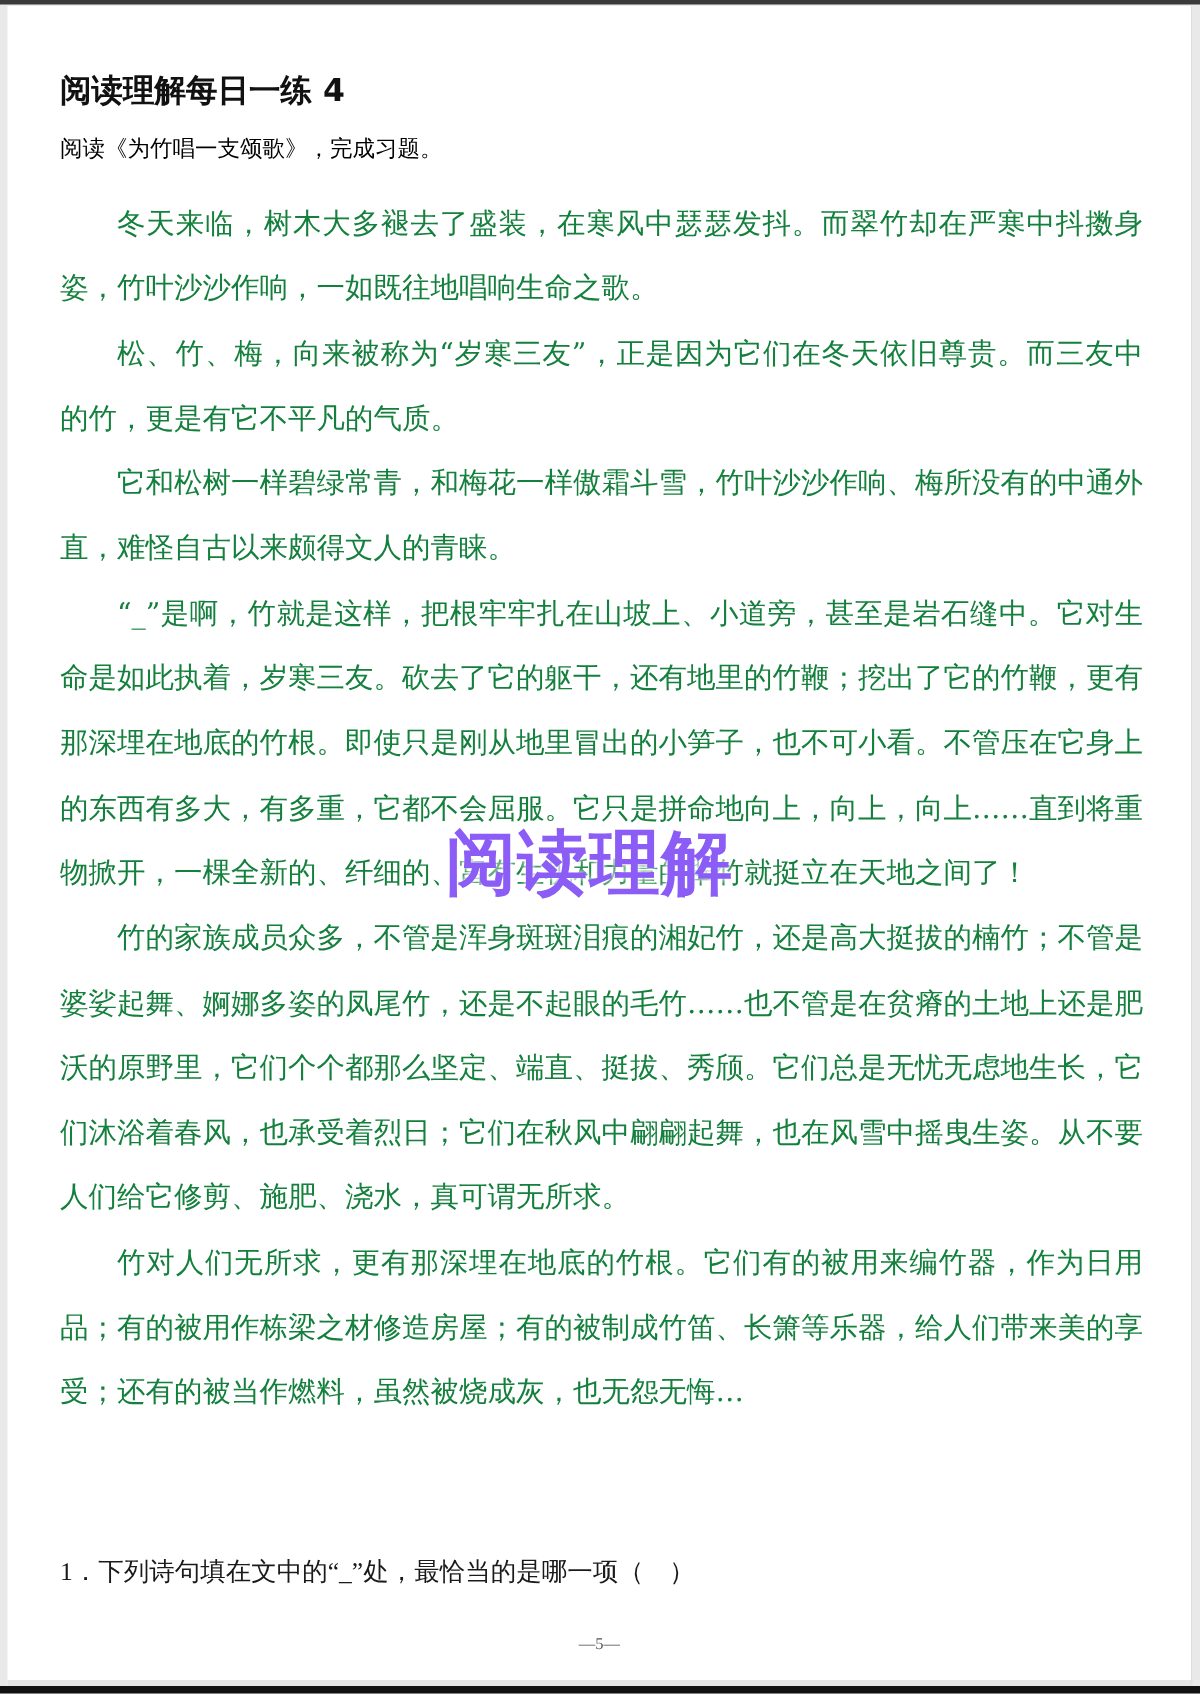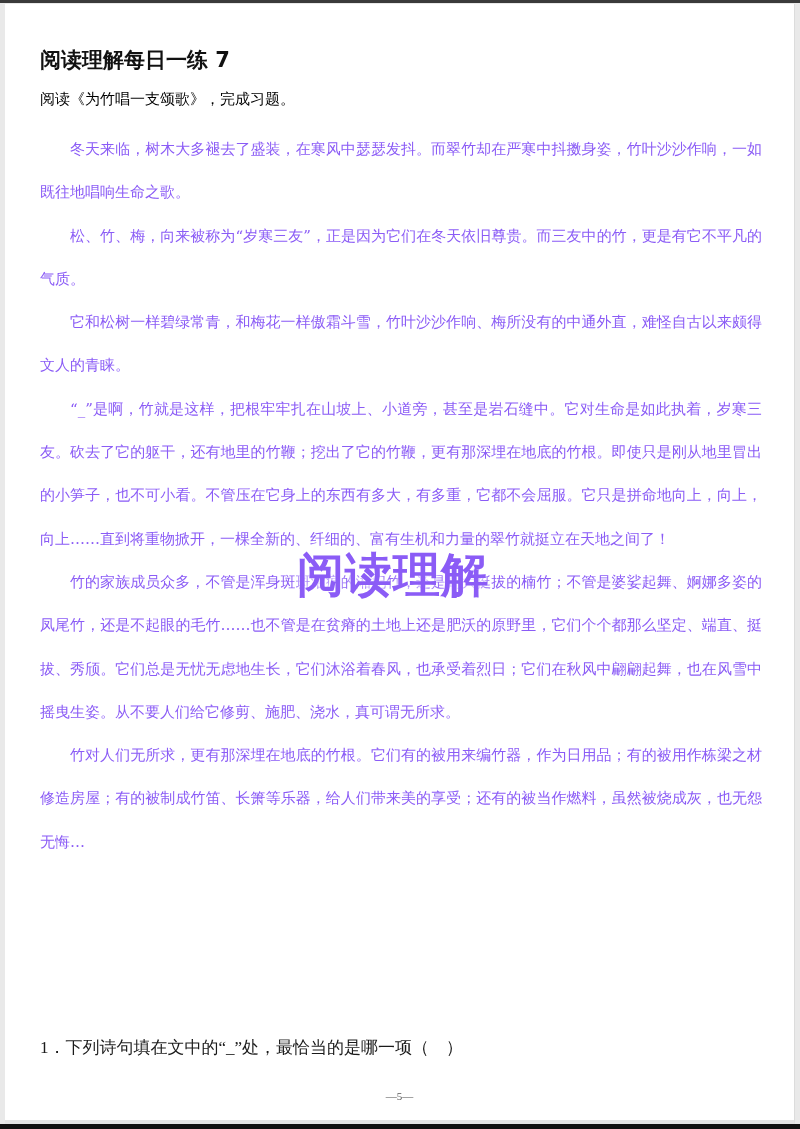--- a/index.html
+++ b/index.html
@@ -22,21 +22,21 @@
     font-family: "DejaVu Sans", "Liberation Sans", sans-serif;
     font-weight: bold; font-size: 21px; color: #111; letter-spacing: 0px;
   }
   .instruction {
     position: absolute; left: 35px; top: 86px;
     font-size: 15px; color: #000000;
     font-family: "Liberation Serif", "DejaVu Serif", serif;
   }
   .article {
     position: absolute; left: 35px; top: 124px; width: 722px;
-    font-size: 15px; line-height: 43.3px; color: #8b5cf6;
+    font-size: 19px; line-height: 43.3px; color: #15803d;
     text-align: justify;
   }
   .article p { margin: 0; text-indent: 2em; }
   .question {
     position: absolute; left: 35px; top: 1032px;
     font-size: 17px; color: #1a1a1a;
     font-family: "Liberation Serif", "DejaVu Serif", serif;
   }
   .page-number {
     position: absolute; left: 0; width: 789px; top: 1086px;
@@ -50,21 +50,21 @@
     letter-spacing: 1px;
     text-shadow: 0 0 3px rgba(255,255,255,0.9), 0 0 6px rgba(255,255,255,0.8);
   }
 </style>
 </head>
 <body>
 
 <div class="topbar"></div>
 
 <div class="page">
-  <div class="title">阅读理解每日一练 7</div>
+  <div class="title">阅读理解每日一练 4</div>
   <div class="instruction">阅读《为竹唱一支颂歌》，完成习题。</div>
 
   <div class="article">
     <p>冬天来临，树木大多褪去了盛装，在寒风中瑟瑟发抖。而翠竹却在严寒中抖擞身姿，竹叶沙沙作响，一如既往地唱响生命之歌。</p>
     <p>松、竹、梅，向来被称为“岁寒三友”，正是因为它们在冬天依旧尊贵。而三友中的竹，更是有它不平凡的气质。</p>
     <p>它和松树一样碧绿常青，和梅花一样傲霜斗雪，竹叶沙沙作响、梅所没有的中通外直，难怪自古以来颇得文人的青睐。</p>
     <p>“_”是啊，竹就是这样，把根牢牢扎在山坡上、小道旁，甚至是岩石缝中。它对生命是如此执着，岁寒三友。砍去了它的躯干，还有地里的竹鞭；挖出了它的竹鞭，更有那深埋在地底的竹根。即使只是刚从地里冒出的小笋子，也不可小看。不管压在它身上的东西有多大，有多重，它都不会屈服。它只是拼命地向上，向上，向上……直到将重物掀开，一棵全新的、纤细的、富有生机和力量的翠竹就挺立在天地之间了！</p>
     <p>竹的家族成员众多，不管是浑身斑斑泪痕的湘妃竹，还是高大挺拔的楠竹；不管是婆娑起舞、婀娜多姿的凤尾竹，还是不起眼的毛竹……也不管是在贫瘠的土地上还是肥沃的原野里，它们个个都那么坚定、端直、挺拔、秀颀。它们总是无忧无虑地生长，它们沐浴着春风，也承受着烈日；它们在秋风中翩翩起舞，也在风雪中摇曳生姿。从不要人们给它修剪、施肥、浇水，真可谓无所求。</p>
     <p>竹对人们无所求，更有那深埋在地底的竹根。它们有的被用来编竹器，作为日用品；有的被用作栋梁之材修造房屋；有的被制成竹笛、长箫等乐器，给人们带来美的享受；还有的被当作燃料，虽然被烧成灰，也无怨无悔…</p>
   </div>

